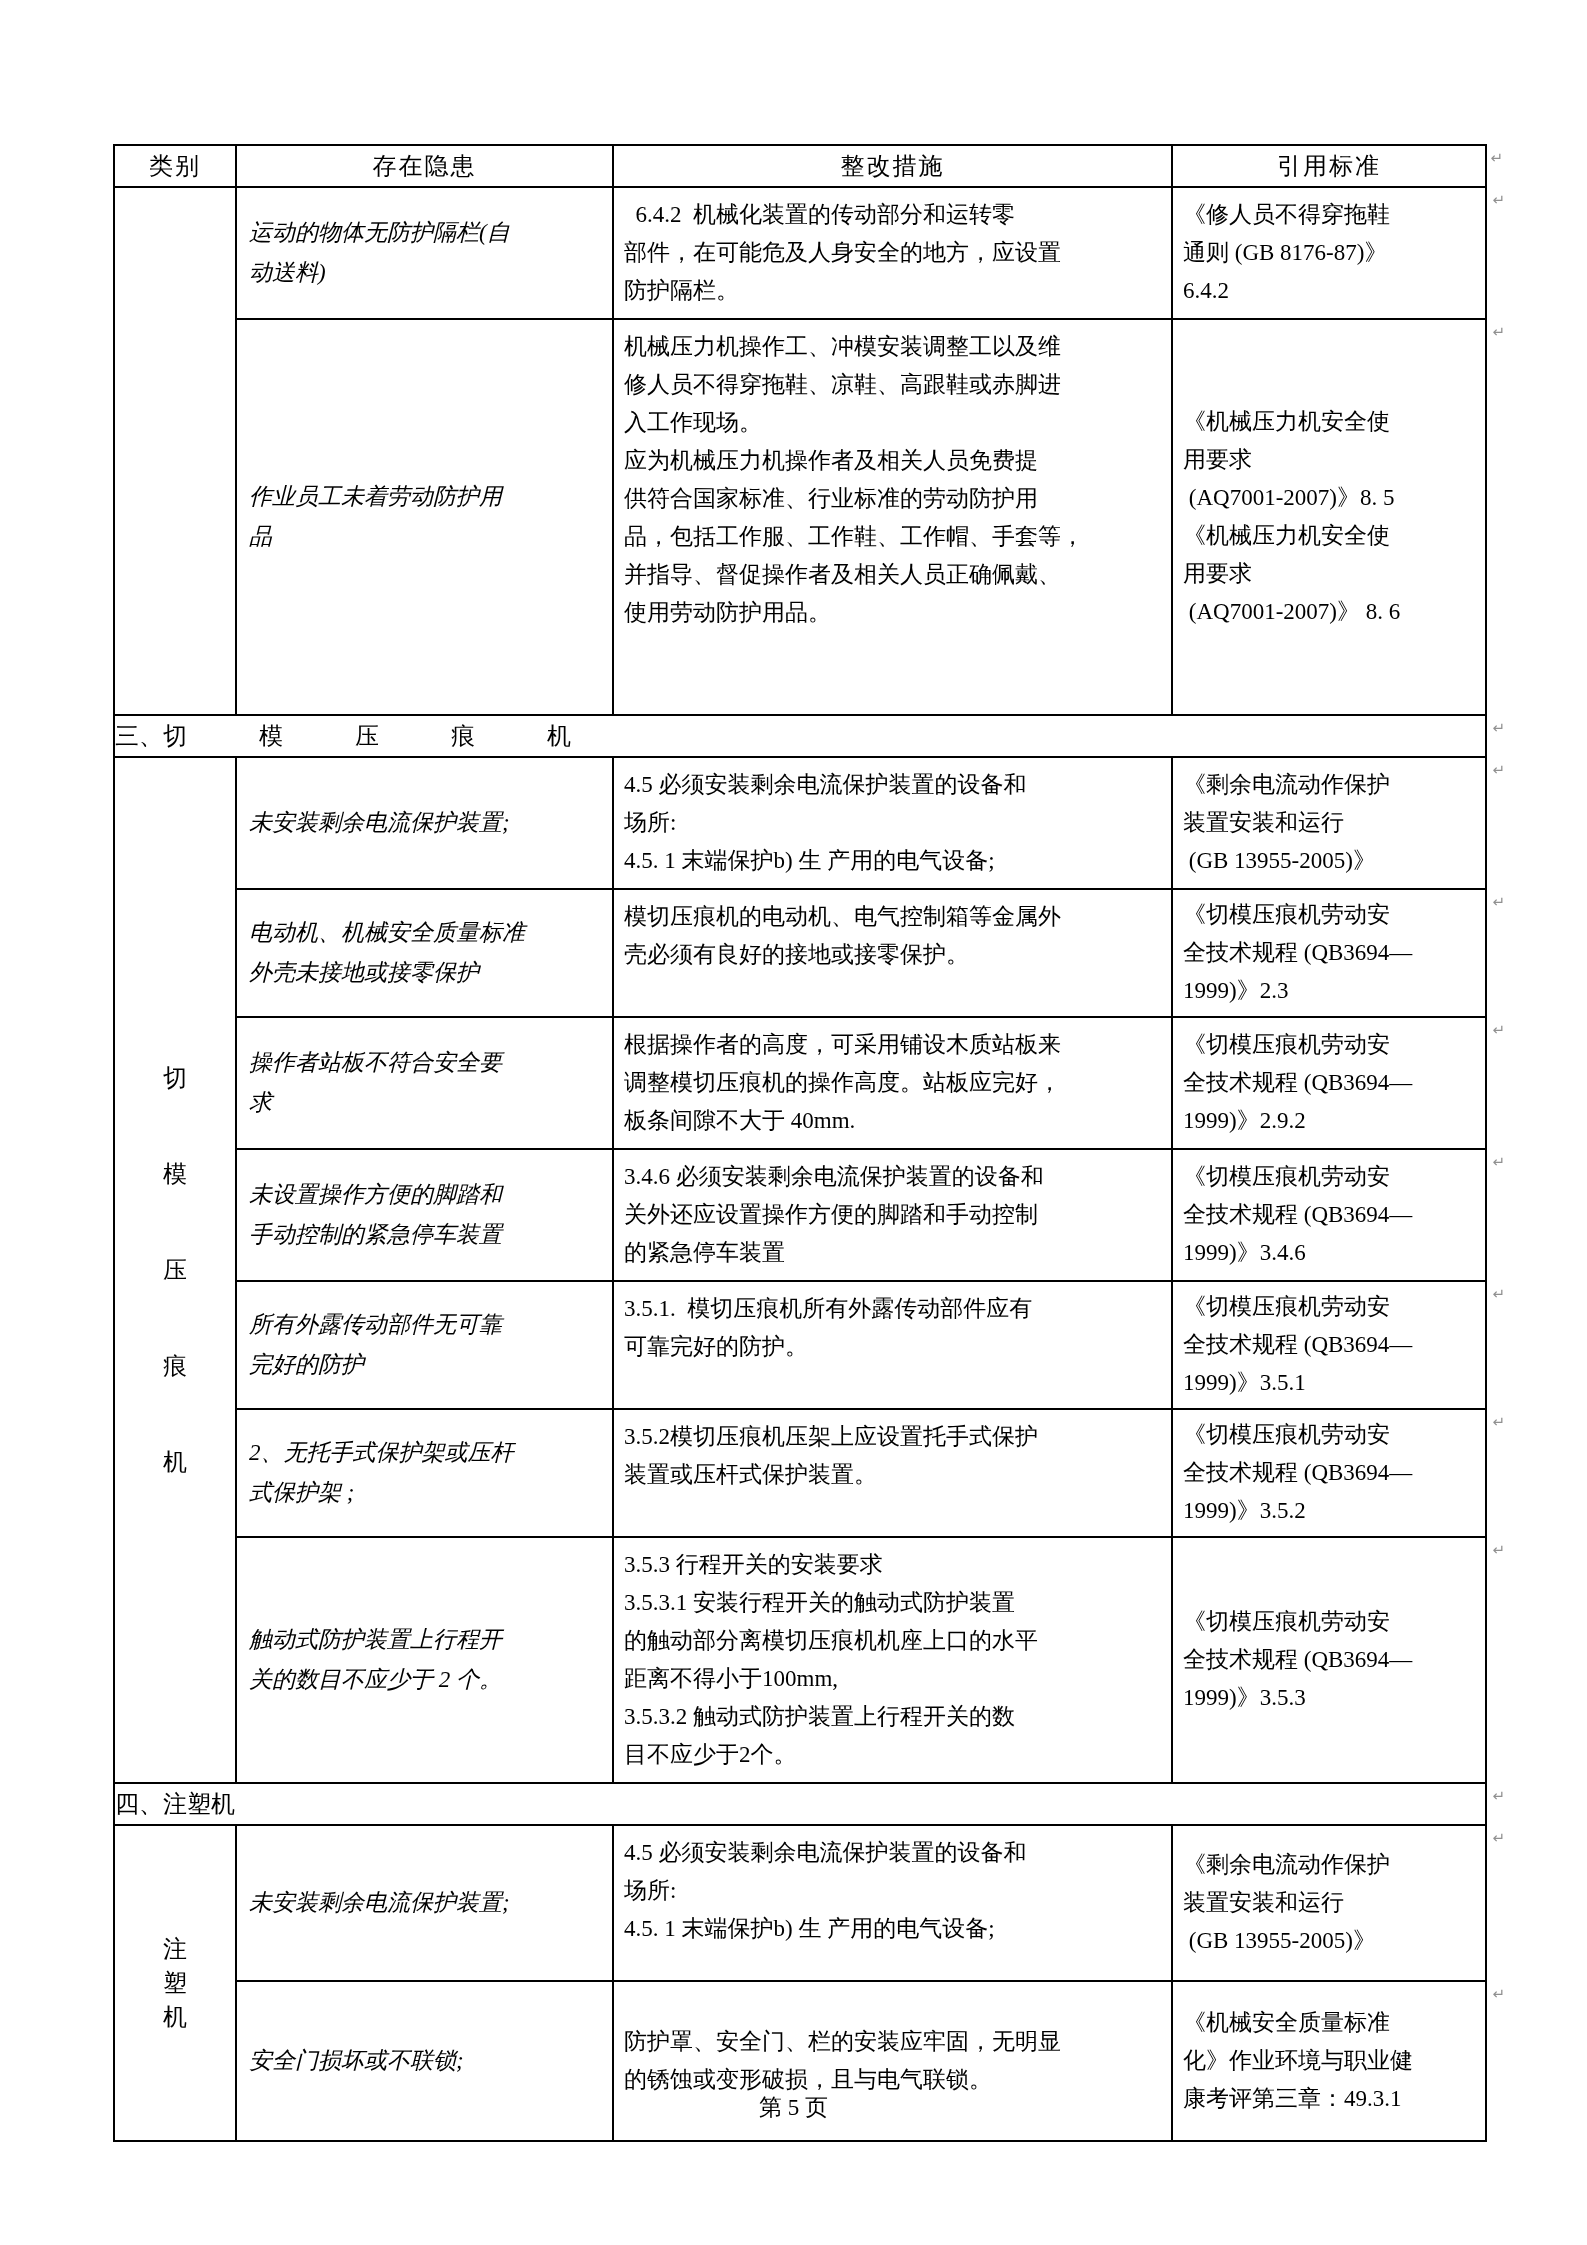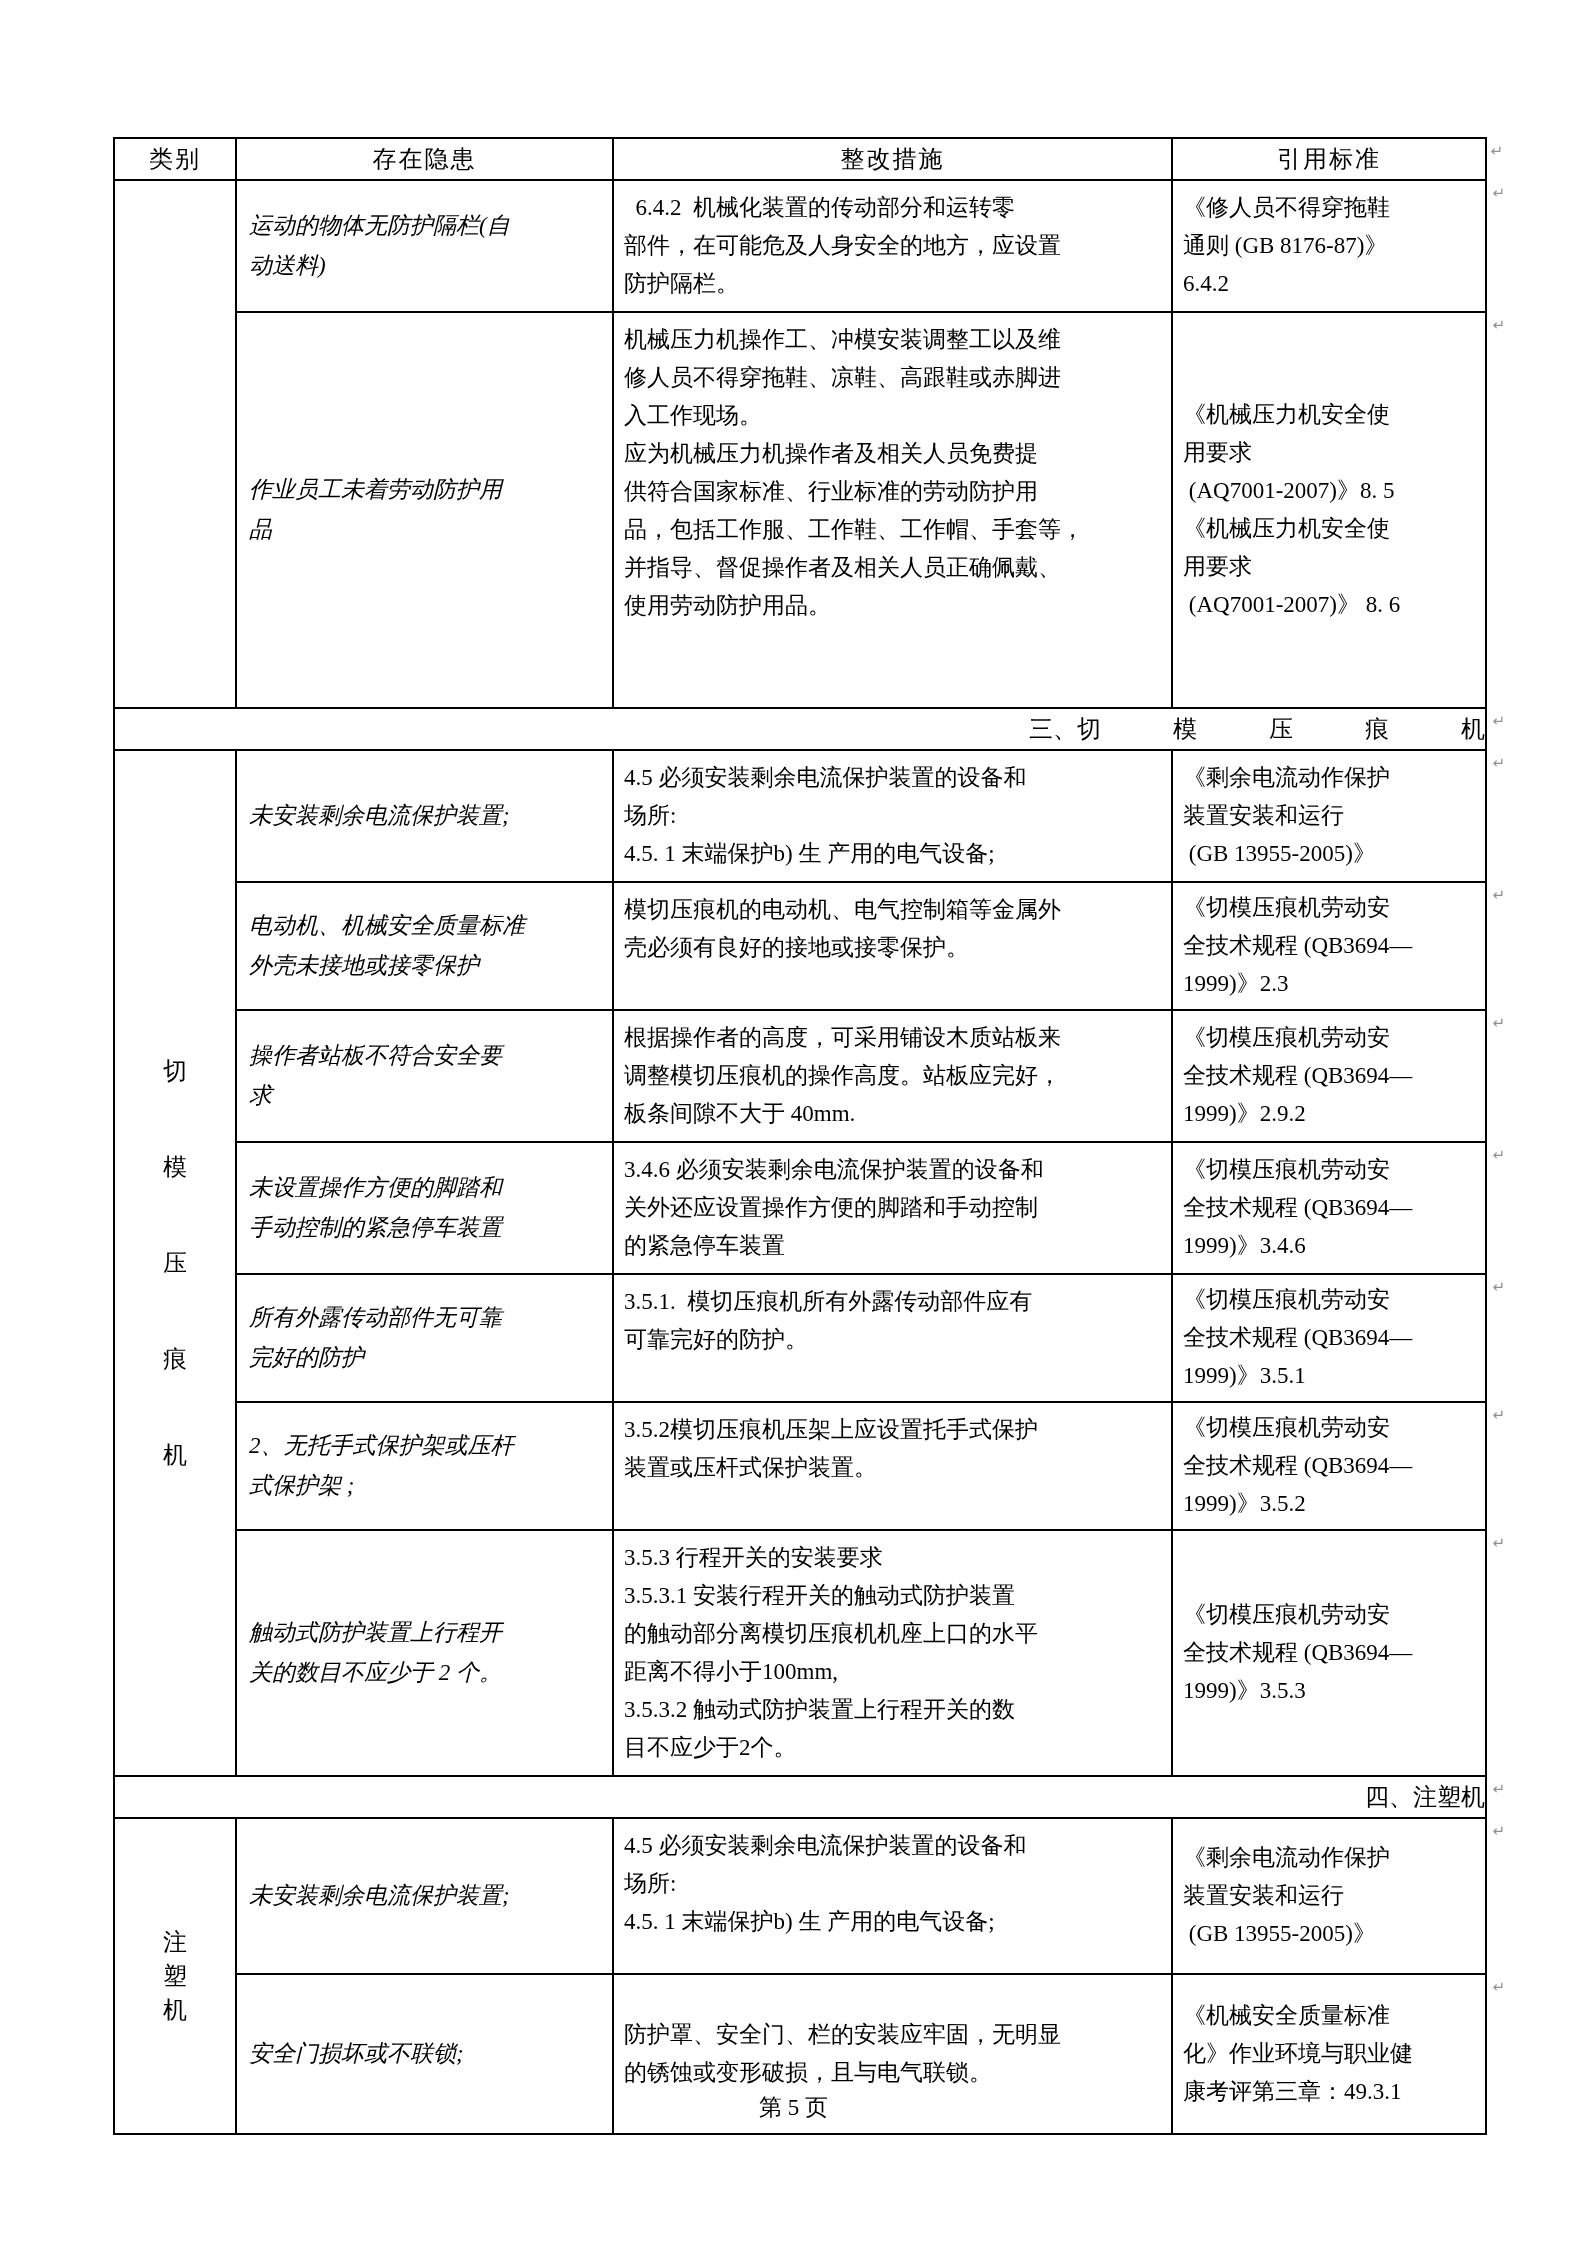--- a/index.html
+++ b/index.html
@@ -4,32 +4,32 @@
 <style>
   html,body{margin:0;padding:0;}
   body{
     width:1587px;height:2245px;
     background:#ffffff;color:#000;
     font-family:"Liberation Serif","DejaVu Serif",serif;
     position:relative;overflow:hidden;
   }
   .page{position:absolute;inset:0;}
   table.doc{
-    position:absolute;left:113px;top:137px;width:1372px;
+    position:absolute;left:113px;top:144px;width:1372px;
     border-collapse:collapse;table-layout:fixed;
   }
   td,th{
     border:2px solid #000;
     padding:0;margin:0;
     font-weight:normal;
     vertical-align:middle;
     position:relative;
   }
   th{height:40px;font-size:24px;text-align:center;letter-spacing:2px;}
-  td.section-td{height:40px;font-size:24px;text-align:right;white-space:pre;}
+  td.section-td{height:40px;font-size:24px;text-align:left;white-space:pre;}
   td.cat{text-align:center;font-size:24px;}
   .cat-col{display:flex;flex-direction:column;align-items:center;justify-content:center;height:100%;}
   .cat-col.gap-wide{gap:72px;}
   .cat-col.gap-tight{gap:10px;}
   .cat-col span{display:block;line-height:1;}
   td.hz{padding:6px 6px 6px 12px;font-size:23px;}
   td.hz .ln{line-height:40px;font-style:italic;}
   td.ms{vertical-align:top;padding:8px 4px 8px 10px;font-size:23px;border-radius:13px;}
   td.ms.v-middle{vertical-align:middle;}
   td.ms .ln{line-height:38px;}

